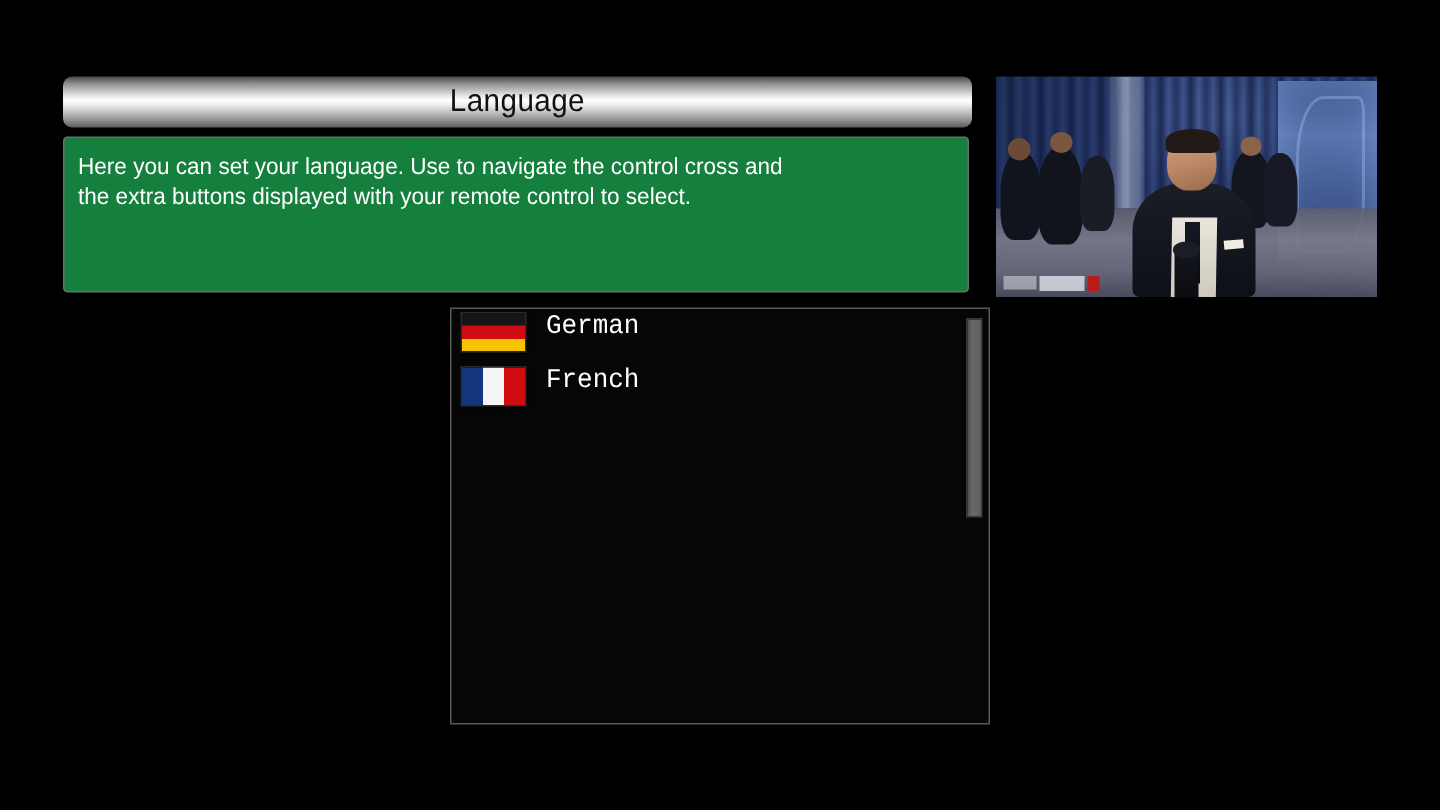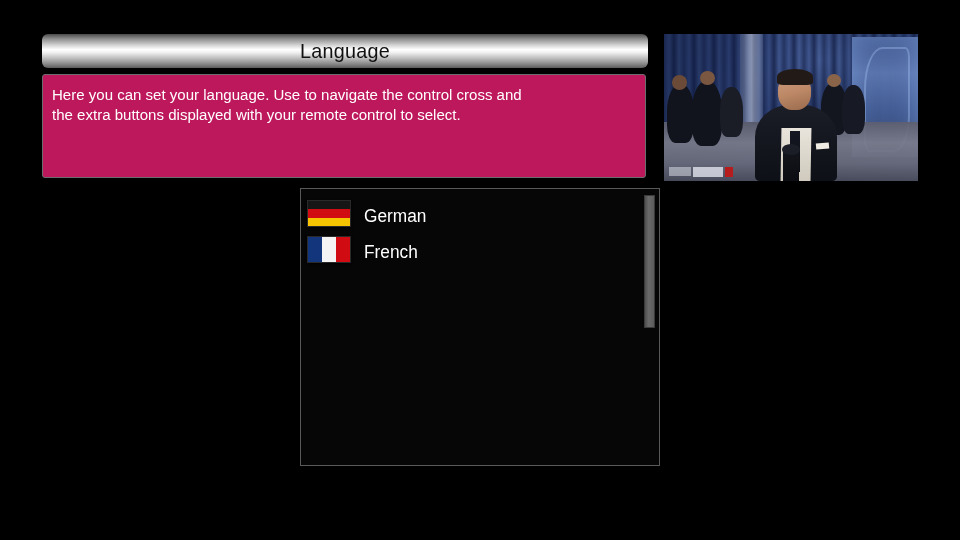--- a/index.html
+++ b/index.html
@@ -1,38 +1,38 @@
 <!DOCTYPE html>
 <html><head>
 <meta charset="utf-8">
 <style>
   html,body{margin:0;padding:0;background:#000;}
   body{width:960px;height:540px;overflow:hidden;font-family:"Liberation Sans",sans-serif;}
-  #screen{position:relative;width:960px;height:460px;background:#000;}
+  #screen{position:relative;width:960px;height:460px;background:#000;margin-top:17px;}
 
   
   .titlebar{
     position:absolute;left:42px;top:34px;width:606px;height:34px;
     border-radius:6px;
     background:linear-gradient(to bottom,
       #4a4a4a 0%, #8d8d8d 14%, #d8d8d8 34%, #ffffff 46%,
       #f2f2f2 54%, #c2c2c2 70%, #8f8f8f 86%, #5c5c5c 100%);
     box-shadow:0 0 0 1px #000;
     display:flex;align-items:center;justify-content:center;
   }
   .titlebar .ttl{
     font-size:21px;color:#111;letter-spacing:.3px;
     font-family:"Liberation Sans",sans-serif;
     transform:scaleX(.94);
   }
 
   
   .descbox{
     position:absolute;left:42px;top:74px;width:604px;height:104px;
-    background:#be185d;border:1px solid #6d6d6d;border-radius:3px;
+    background:#15803d;border:1px solid #6d6d6d;border-radius:3px;
     box-sizing:border-box;padding:10px 9px 0 9px;
   }
   .descbox .line{
     color:#fff;font-size:15.5px;line-height:20px;white-space:nowrap;
     transform:scaleX(.97);transform-origin:left center;
   }
 
   
   .video{
     position:absolute;left:663px;top:33px;width:254px;height:147px;
@@ -90,21 +90,21 @@
   .v-bug .b1{width:22px;height:9px;background:rgba(215,218,228,.55);}
   .v-bug .b2{width:30px;height:10px;background:rgba(235,238,245,.75);}
   .v-bug .b3{width:8px;height:10px;background:#b71c1c;}
 
   
   .listbox{
     position:absolute;left:300px;top:188px;width:360px;height:278px;
     background:#060606;border:1px solid #595959;box-sizing:border-box;
   }
   .rows{position:absolute;left:1px;top:2px;width:340px;}
-  .row{height:36px;display:flex;align-items:flex-end;padding-left:5px;box-sizing:border-box;}
+  .row{height:36px;display:flex;align-items:flex-start;padding-left:5px;box-sizing:border-box;font-family:Liberation Mono, monospace;}
   .row.sel{background:#c8a372;}
   .row .lang{
     font-size:18px;color:#fff;margin-left:13px;
     transform:scaleX(.96);transform-origin:left center;
   }
   .row.sel .lang{color:#fff;}
 
   
   .flag{width:44px;height:27px;position:relative;overflow:hidden;
     border:1px solid #2a2a2a;box-sizing:border-box;flex:0 0 auto;

